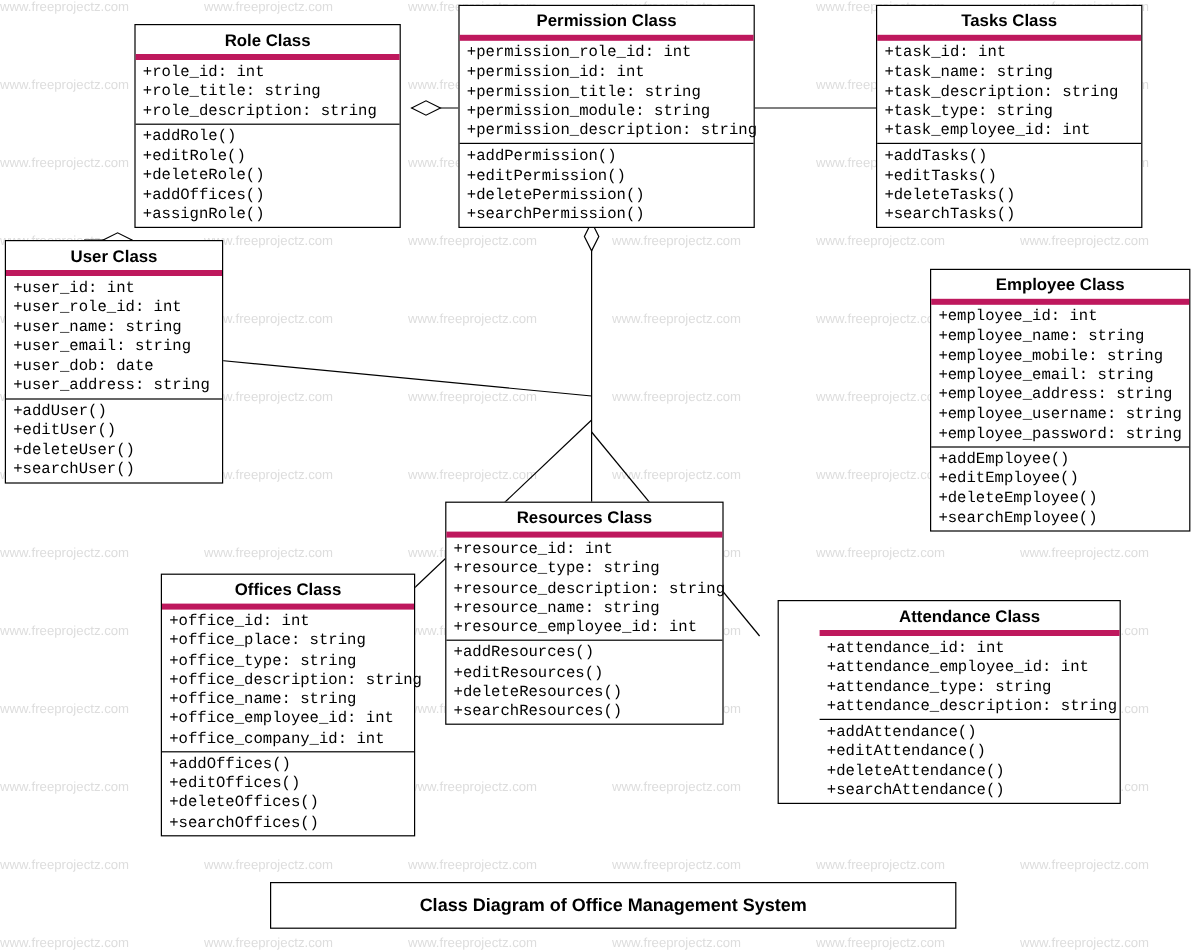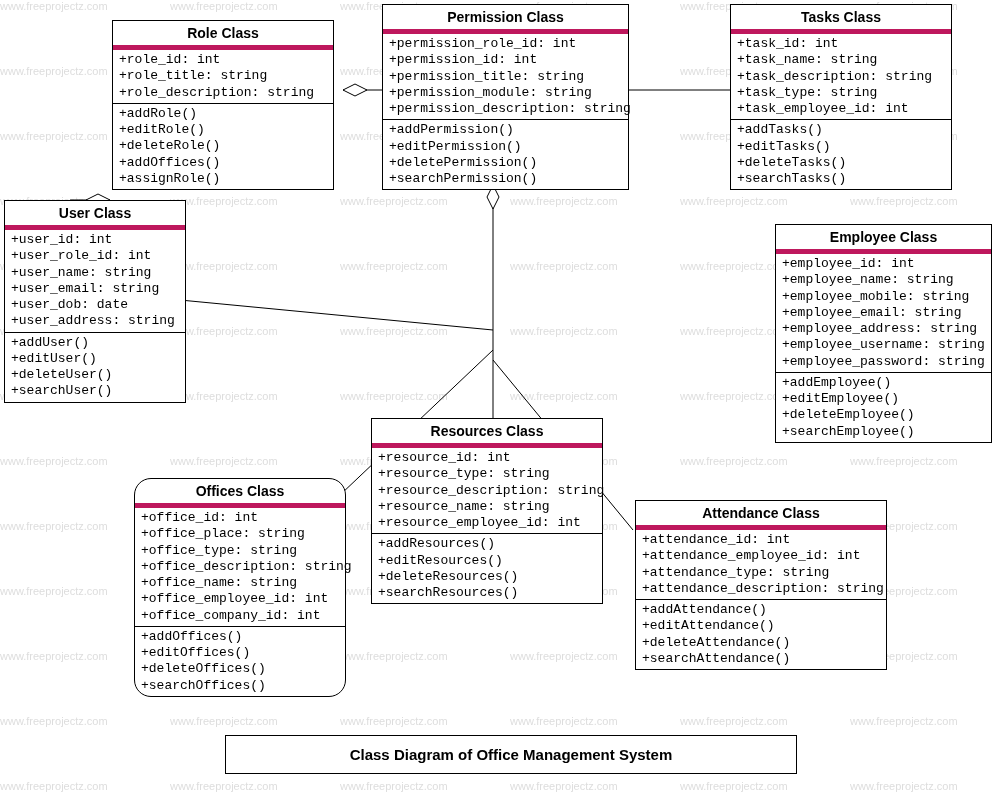--- a/index.html
+++ b/index.html
@@ -275,40 +275,40 @@
     <div class="attr">+resource_employee_id: int</div>
   </div>
   <div class="class-section">
     <div class="method">+addResources()</div>
     <div class="method">+editResources()</div>
     <div class="method">+deleteResources()</div>
     <div class="method">+searchResources()</div>
   </div>
 </div>
 
-<div class="class-box" style="left:134px; top:478px; width:210px;border-radius:17px;">
+<div class="class-box" style="left:134px; top:478px; width:210px;">
   <div class="class-title">Offices Class</div>
   <div class="class-section">
     <div class="attr">+office_id: int</div>
     <div class="attr">+office_place: string</div>
     <div class="attr">+office_type: string</div>
     <div class="attr">+office_description: string</div>
     <div class="attr">+office_name: string</div>
     <div class="attr">+office_employee_id: int</div>
     <div class="attr">+office_company_id: int</div>
   </div>
   <div class="class-section">
     <div class="method">+addOffices()</div>
     <div class="method">+editOffices()</div>
     <div class="method">+deleteOffices()</div>
     <div class="method">+searchOffices()</div>
   </div>
 </div>
 
-<div class="class-box" style="left:635px; top:500px; width:250px;">
+<div class="class-box" style="left:648px; top:500px; width:250px;padding-left:34px;">
   <div class="class-title">Attendance Class</div>
   <div class="class-section">
     <div class="attr">+attendance_id: int</div>
     <div class="attr">+attendance_employee_id: int</div>
     <div class="attr">+attendance_type: string</div>
     <div class="attr">+attendance_description: string</div>
   </div>
   <div class="class-section">
     <div class="method">+addAttendance()</div>
     <div class="method">+editAttendance()</div>

